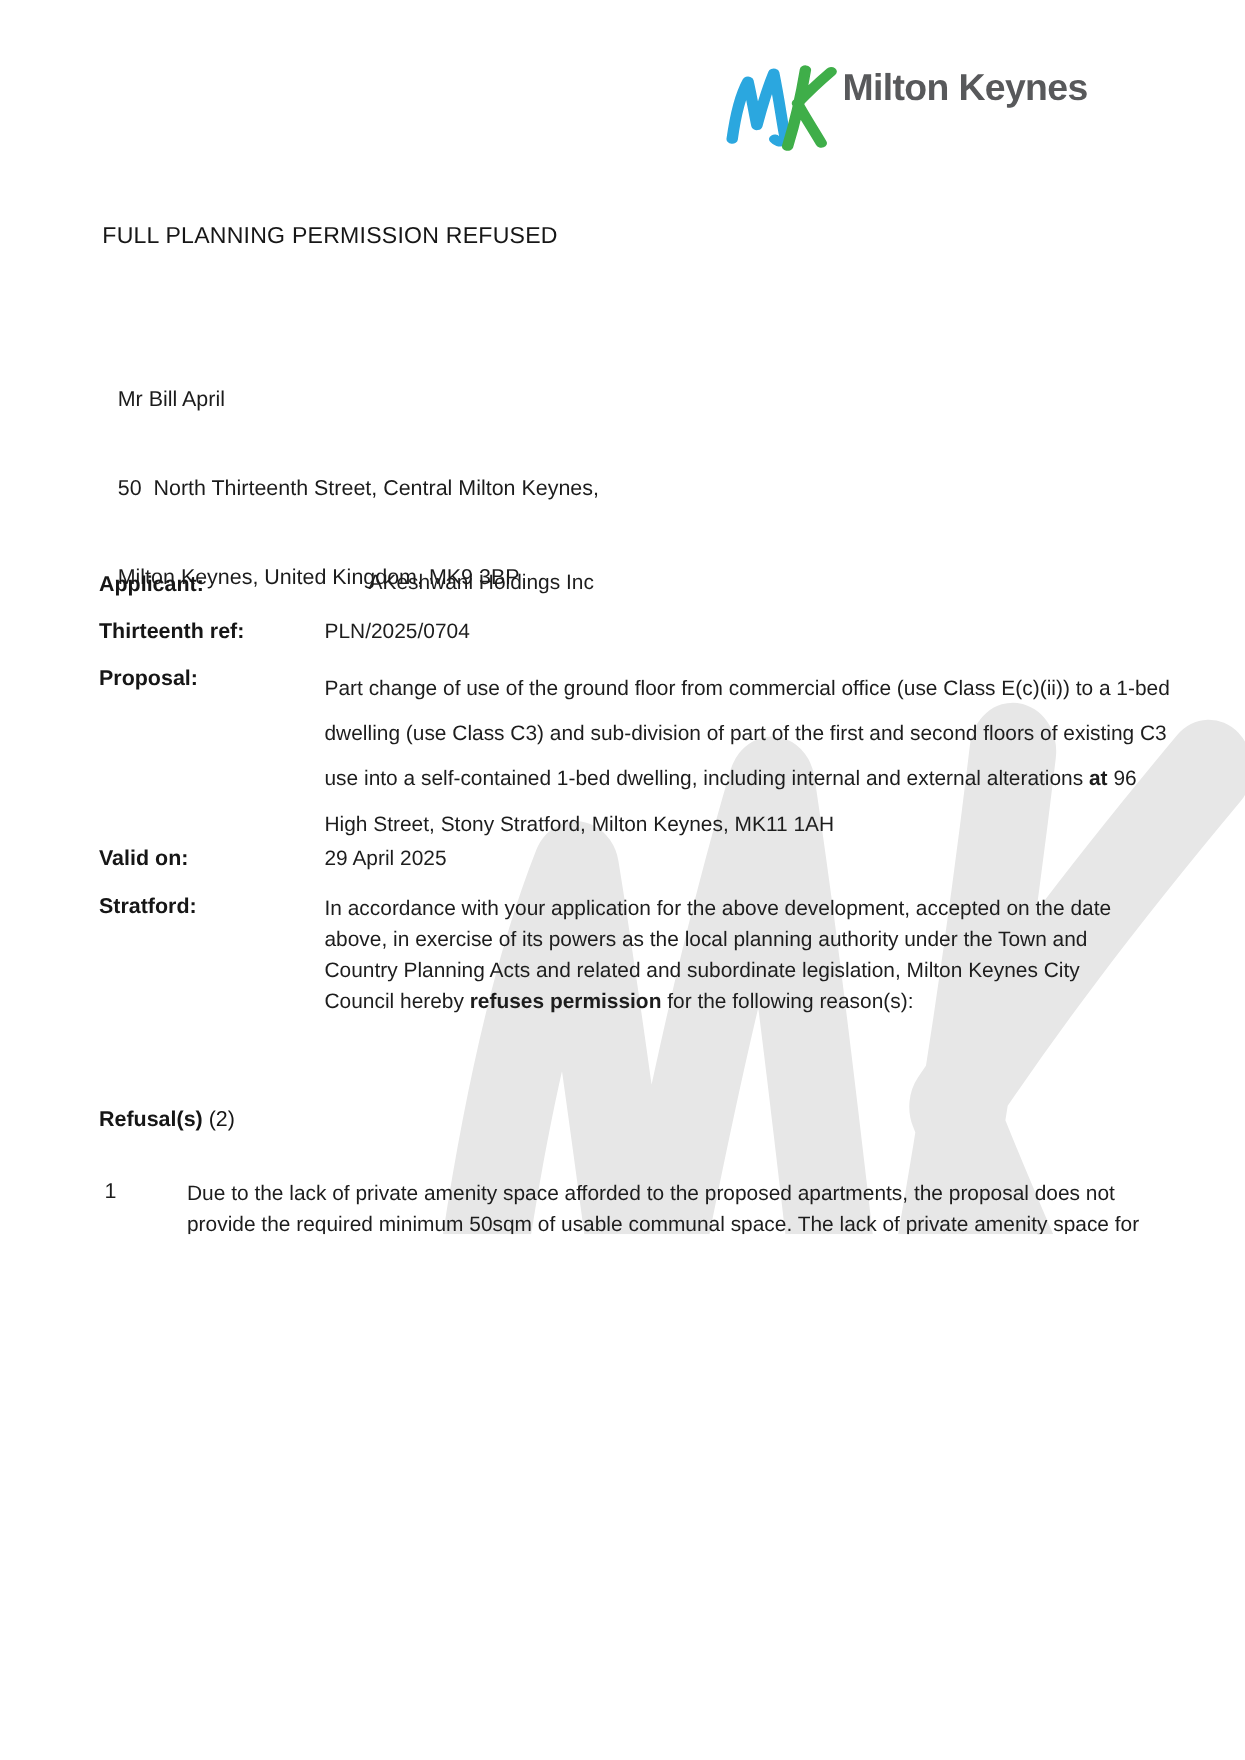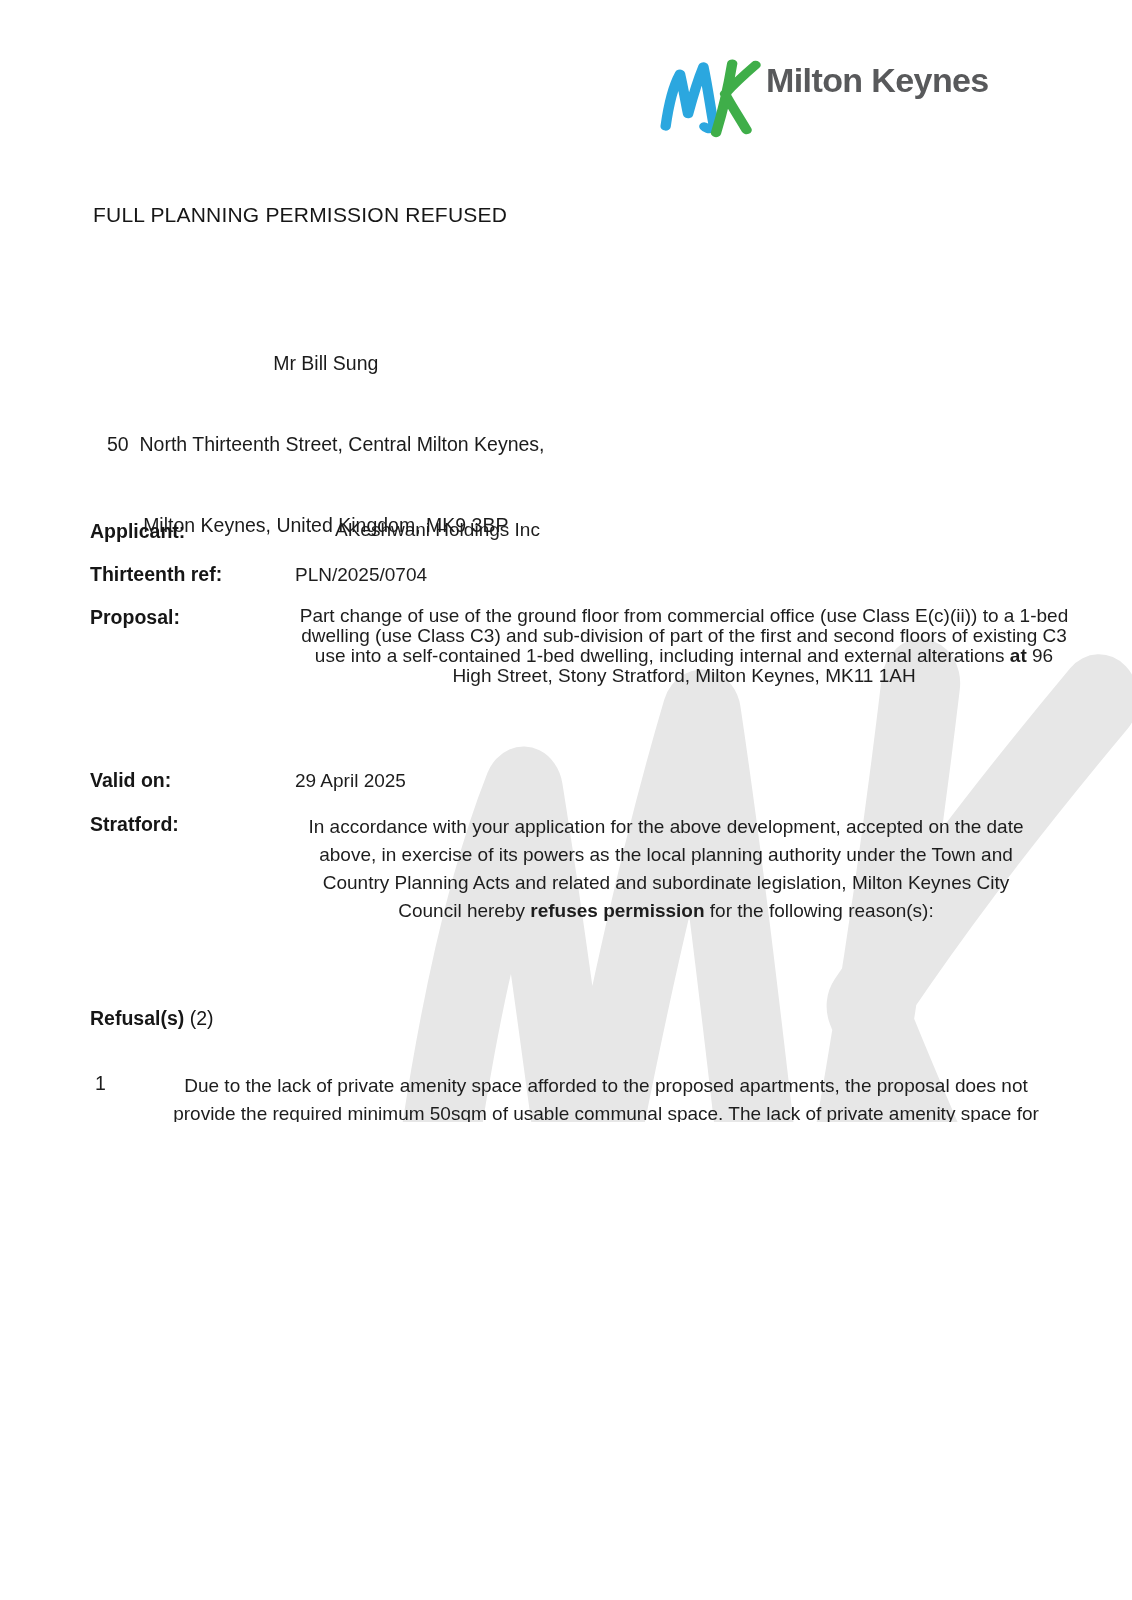--- a/index.html
+++ b/index.html
@@ -4,21 +4,20 @@
 <style>
   html,body{margin:0;padding:0;background:#ffffff;}
   .page{
     position:relative;
     width:1132px;
     height:1122px;
     background:#ffffff;
     overflow:hidden;
     font-family:"Liberation Sans", sans-serif;
     color:#1d1d1d;
-    text-align:center;
   }
   .abs{position:absolute;}
   .content{position:relative;z-index:1;}
   
   .watermark{
     position:absolute;
     left:318px;top:560px;
     width:822px;height:1000px;
     z-index:0;
   }
@@ -28,21 +27,21 @@
   .logo-name{font-size:34px;font-weight:bold;letter-spacing:-0.6px;}
   .logo-subname{font-size:33px;font-weight:400;letter-spacing:-0.3px;margin-top:1px;}
   
   .doc-title{left:93px;top:203px;font-size:21px;letter-spacing:0.2px;color:#161616;}
   
   .recipient{left:107px;top:296px;font-size:19.5px;line-height:27px;white-space:pre-wrap;color:#1b1b1b;}
   
   .row-label{left:90px;font-size:19.5px;font-weight:bold;color:#161616;}
   .row-value{left:295px;font-size:19px;color:#1d1d1d;}
   .para{line-height:28px;}
-  .proposal-para{width:778px;line-height:20px;}
+  .proposal-para{width:778px;line-height:41px;}
   .decision-para{width:742px;}
   b.inline{font-weight:bold;}
   
   .refusal-heading{left:90px;top:1007px;font-size:19.5px;color:#161616;}
   .refusal-number{left:95px;top:1072px;font-size:19.5px;}
   .refusal-text{left:170px;top:1072px;width:872px;font-size:19px;line-height:28.3px;color:#1d1d1d;}
   
   .date-label{left:90px;top:1392px;font-family:"DejaVu Serif", serif;font-weight:bold;font-size:23.5px;color:#a21caf;}
   .date-value{left:294px;top:1399px;font-size:19px;color:#be185d;}
   .signature{left:294px;top:1439px;font-family:"DejaVu Serif", serif;font-weight:bold;font-size:24.5px;color:#0f0f0f;}
@@ -63,21 +62,21 @@
       <path d="M14 103 C 17 76, 22 48, 30 30 C 34 52, 36 68, 39 86 C 45 58, 50 38, 56 20 C 61 50, 64 78, 67 98 C 68 106, 62 110, 57 103" stroke="#2ba7df"></path>
       <path d="M88 16 C 84 46, 78 80, 70 112 M114 18 C 99 34, 89 46, 80 58 C 87 74, 96 91, 104 108" stroke="#3fae49"></path>
     </svg>
     <div class="logo-text">
       <div class="logo-name" style="color:#58595b;">Milton Keynes</div>
     </div>
 
     <div class="abs doc-title">FULL PLANNING PERMISSION REFUSED</div>
 
     <div class="abs recipient">
-      <div>Mr Bill Sung</div>
+      <div>Mr Bill April</div>
       <div>50  North Thirteenth Street, Central Milton Keynes,</div>
       <div>Milton Keynes, United Kingdom, MK9 3BP</div>
     </div>
 
     <div class="abs row-label" style="top:520px;">Applicant:</div>
     <div class="abs row-value" style="top:519px;margin-left:40px;">AKeshwani Holdings Inc</div>
 
     <div class="abs row-label" style="top:563px;">Thirteenth ref:</div>
     <div class="abs row-value" style="top:564px;">PLN/2025/0704</div>
 

